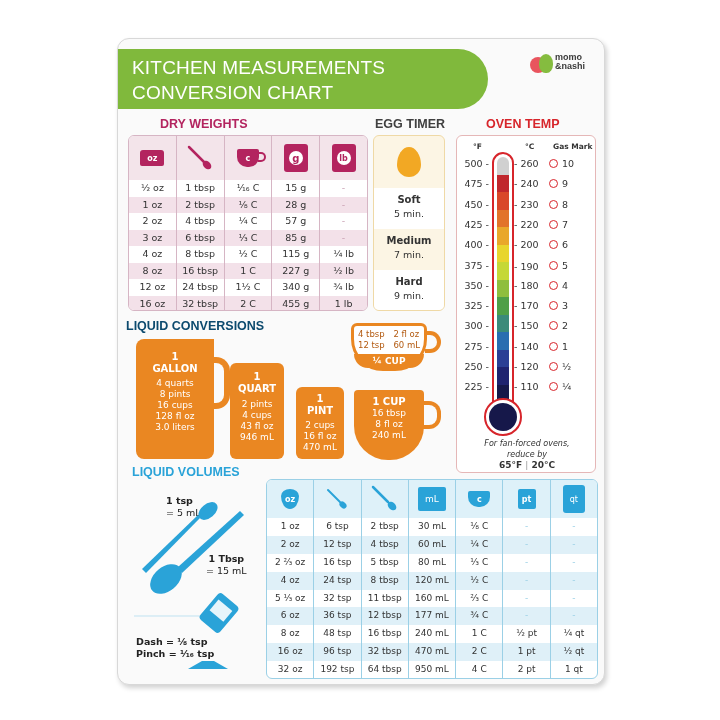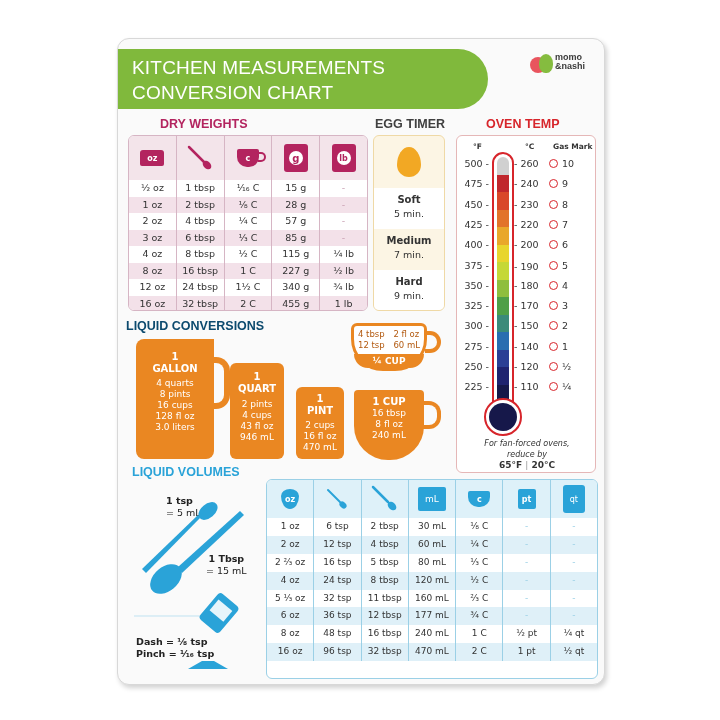--- a/index.html
+++ b/index.html
@@ -484,15 +484,24 @@
         </div>
         <div class="lv-row">
           <span>16 oz</span>
           <span>96 tsp</span>
           <span>32 tbsp</span>
           <span>470 mL</span>
           <span>2 C</span>
           <span>1 pt</span>
           <span>½ qt</span>
         </div>
+        <div class="lv-row">
+          <span>32 oz</span>
+          <span>192 tsp</span>
+          <span>64 tbsp</span>
+          <span>950 mL</span>
+          <span>4 C</span>
+          <span>2 pt</span>
+          <span>1 qt</span>
+        </div>
       </div>
   </div>
 </div>
 
 </body></html>

